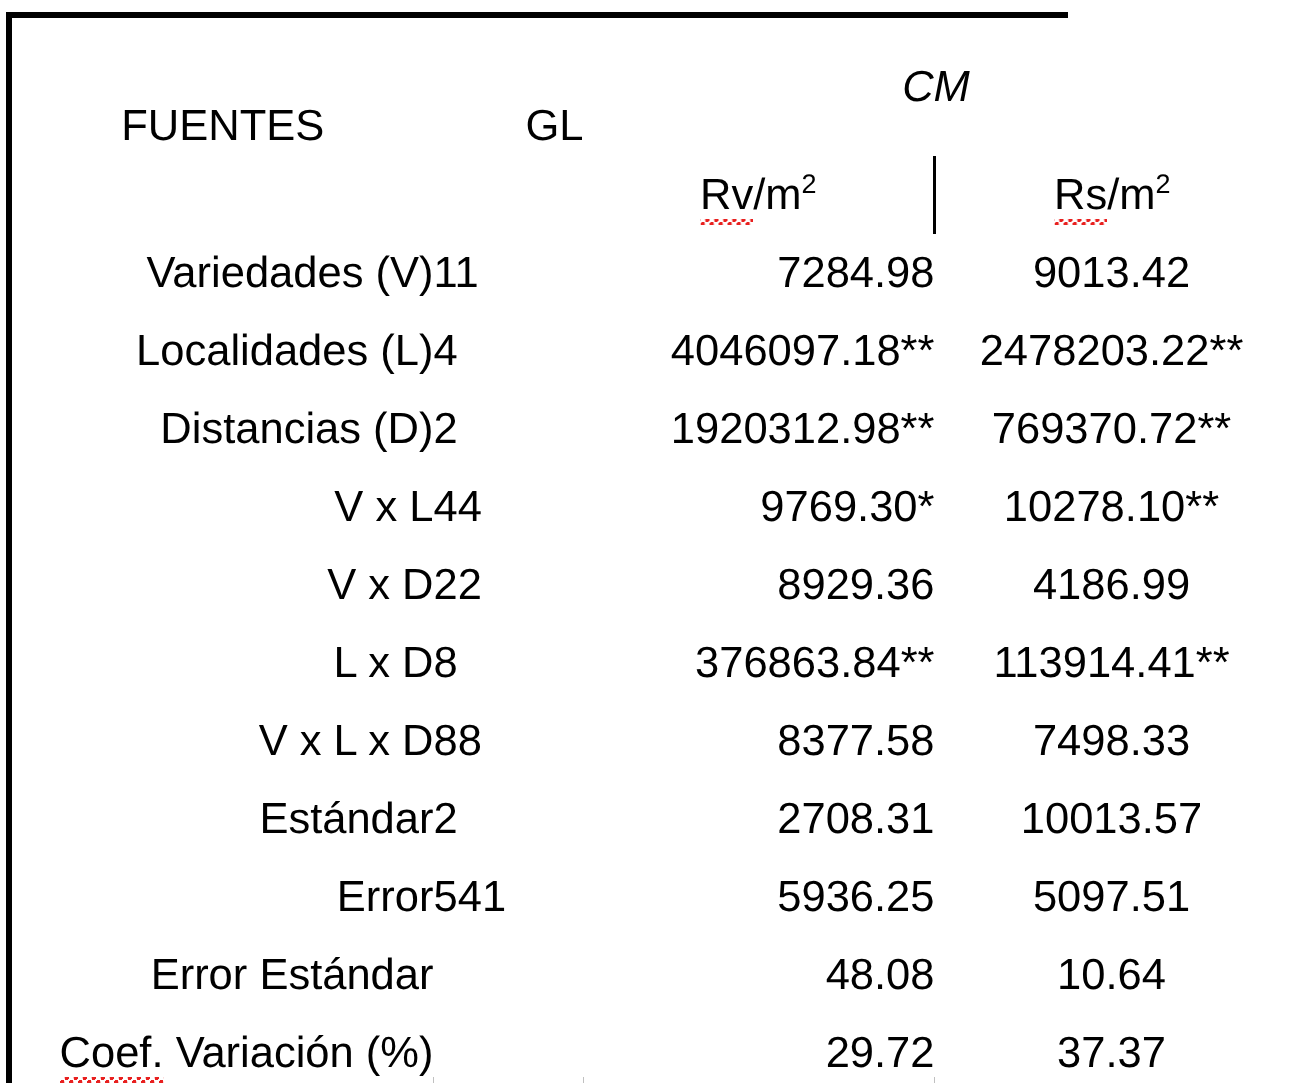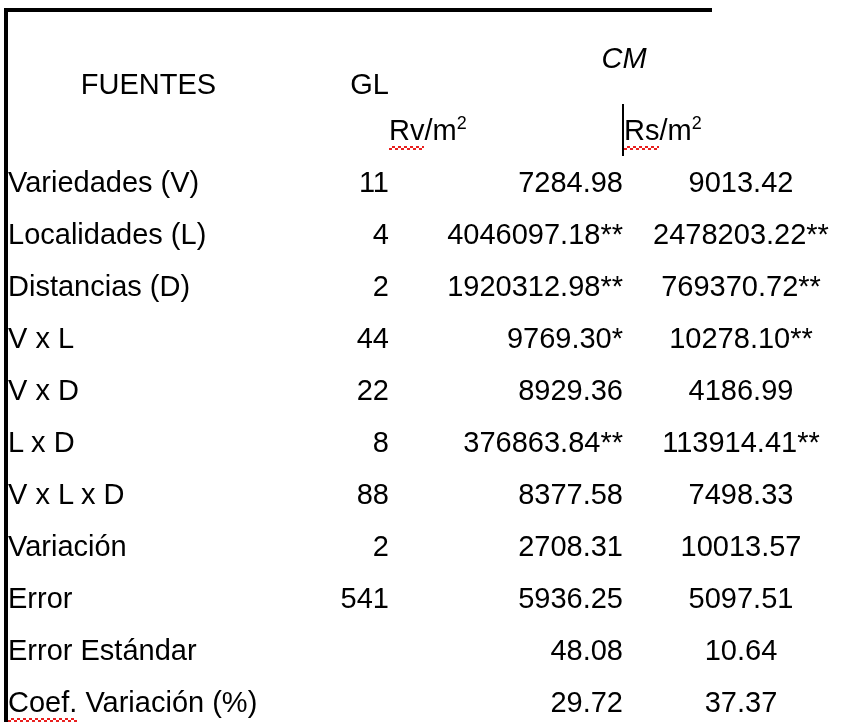--- a/index.html
+++ b/index.html
@@ -66,39 +66,38 @@
   }
   .h-cm {
     border-bottom: 4px solid #000000;
     font-weight: bold;
     font-style: italic;
     padding: 0 6px;
     height: 92px;
     margin-top: 18px;
   }
   .h-sub {
-    text-align: left;
+    text-align: center;
     border-bottom: 2px solid #000000;
     padding: 0 6px;
     height: 52px;
   }
   .h-sub.left-div { border-right: 2px solid #000000; }
 
   
   tr.drow td { height: 52px; }
 
   .cell-name {
-    text-align: left;
+    text-align: right;
     padding-left: 8px;
     border-right: 2px solid #000000;
     border-bottom: 2px solid #000000;
     white-space: nowrap;
   }
   .cell-gl {
-    text-align: right;
     padding-right: 6px;
     border-right: 4px solid #000000;
     border-bottom: 2px solid #000000;
   }
   .cell-rv {
     text-align: right;
     padding-right: 5px;
     border-right: 2px solid #000000;
     border-bottom: 2px solid #000000;
     white-space: nowrap;
@@ -199,21 +198,21 @@
         <td class="cell-rv">376863.84**</td>
         <td class="cell-rs">113914.41**</td>
       </tr>
       <tr class="drow">
         <td class="cell-name">V x L x D</td>
         <td class="cell-gl">88</td>
         <td class="cell-rv">8377.58</td>
         <td class="cell-rs">7498.33</td>
       </tr>
       <tr class="drow">
-        <td class="cell-name">Variación</td>
+        <td class="cell-name">Estándar</td>
         <td class="cell-gl">2</td>
         <td class="cell-rv">2708.31</td>
         <td class="cell-rs">10013.57</td>
       </tr>
       <tr class="drow">
         <td class="cell-name">Error</td>
         <td class="cell-gl">541</td>
         <td class="cell-rv">5936.25</td>
         <td class="cell-rs">5097.51</td>
       </tr>

